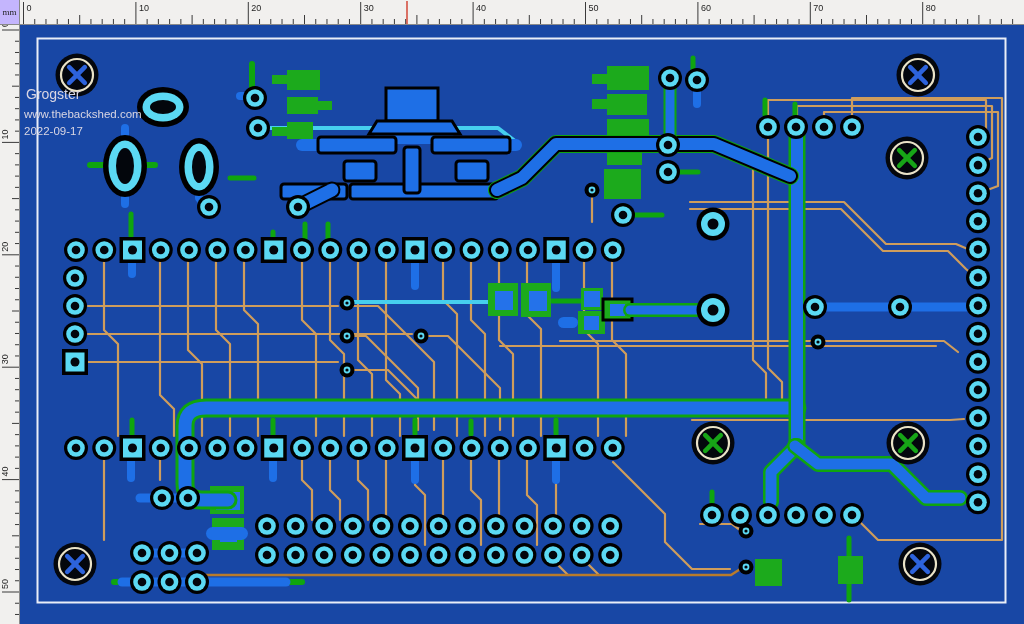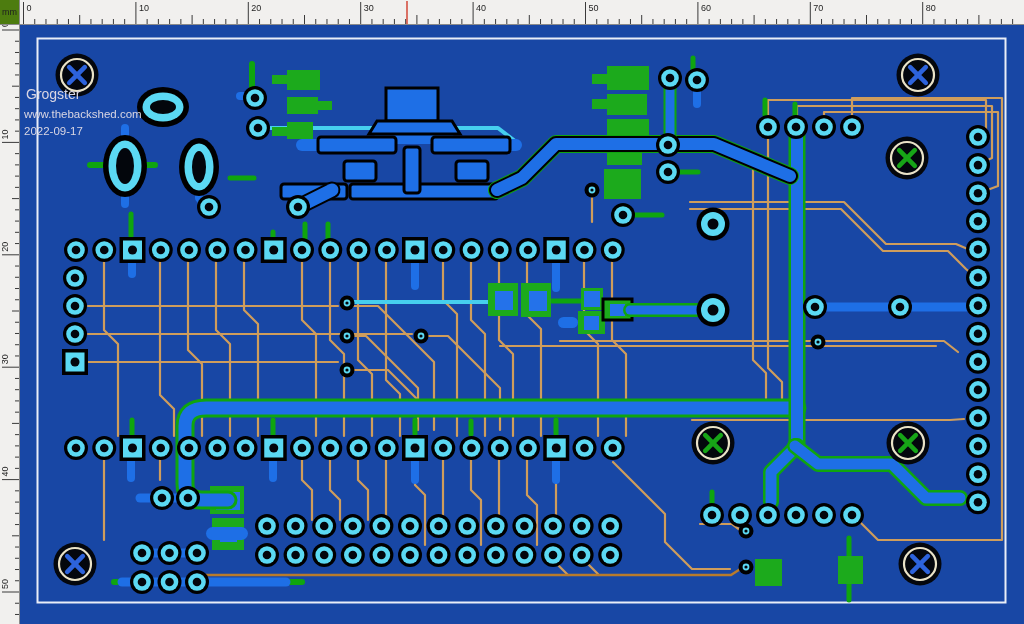--- a/index.html
+++ b/index.html
@@ -1,20 +1,20 @@
 <!DOCTYPE html>
 <html><head>
 <meta charset="utf-8">
 <style>
   html,body{margin:0;padding:0;background:#d8d8d8;}
   #app{position:relative;width:1024px;height:624px;overflow:hidden;
        font-family:"Liberation Sans",sans-serif;background:#1847a5;}
   #ruler-corner{position:absolute;left:0;top:0;width:20px;height:25px;
-       background:#4d7c0f;border-right:1px solid #8a8a8a;border-bottom:1px solid #8a8a8a;
-       font-size:9px;color:#1f1f1f;line-height:25px;text-align:center;box-sizing:border-box;}
+       background:#c4b5fd;border-right:1px solid #8a8a8a;border-bottom:1px solid #8a8a8a;
+       font-size:9px;color:#1f1f1f;line-height:25px;text-align:center;box-sizing:border-box;font-family:Liberation Serif, serif;}
   #ruler-top{position:absolute;left:20px;top:0;width:1004px;height:25px;
        background:#f1f0ee;border-bottom:1px solid #8a8a8a;box-sizing:border-box;}
   #ruler-left{position:absolute;left:0;top:25px;width:20px;height:599px;
        background:#f1f0ee;border-right:1px solid #8a8a8a;box-sizing:border-box;}
   #board{position:absolute;left:20px;top:25px;width:1004px;height:437px;}
   svg{display:block;}
   text.silk{font-family:"Liberation Sans",sans-serif;}
   .rlbl{font-family:"Liberation Sans",sans-serif;font-size:9px;fill:#1f1f1f;}
 </style>
 </head>

